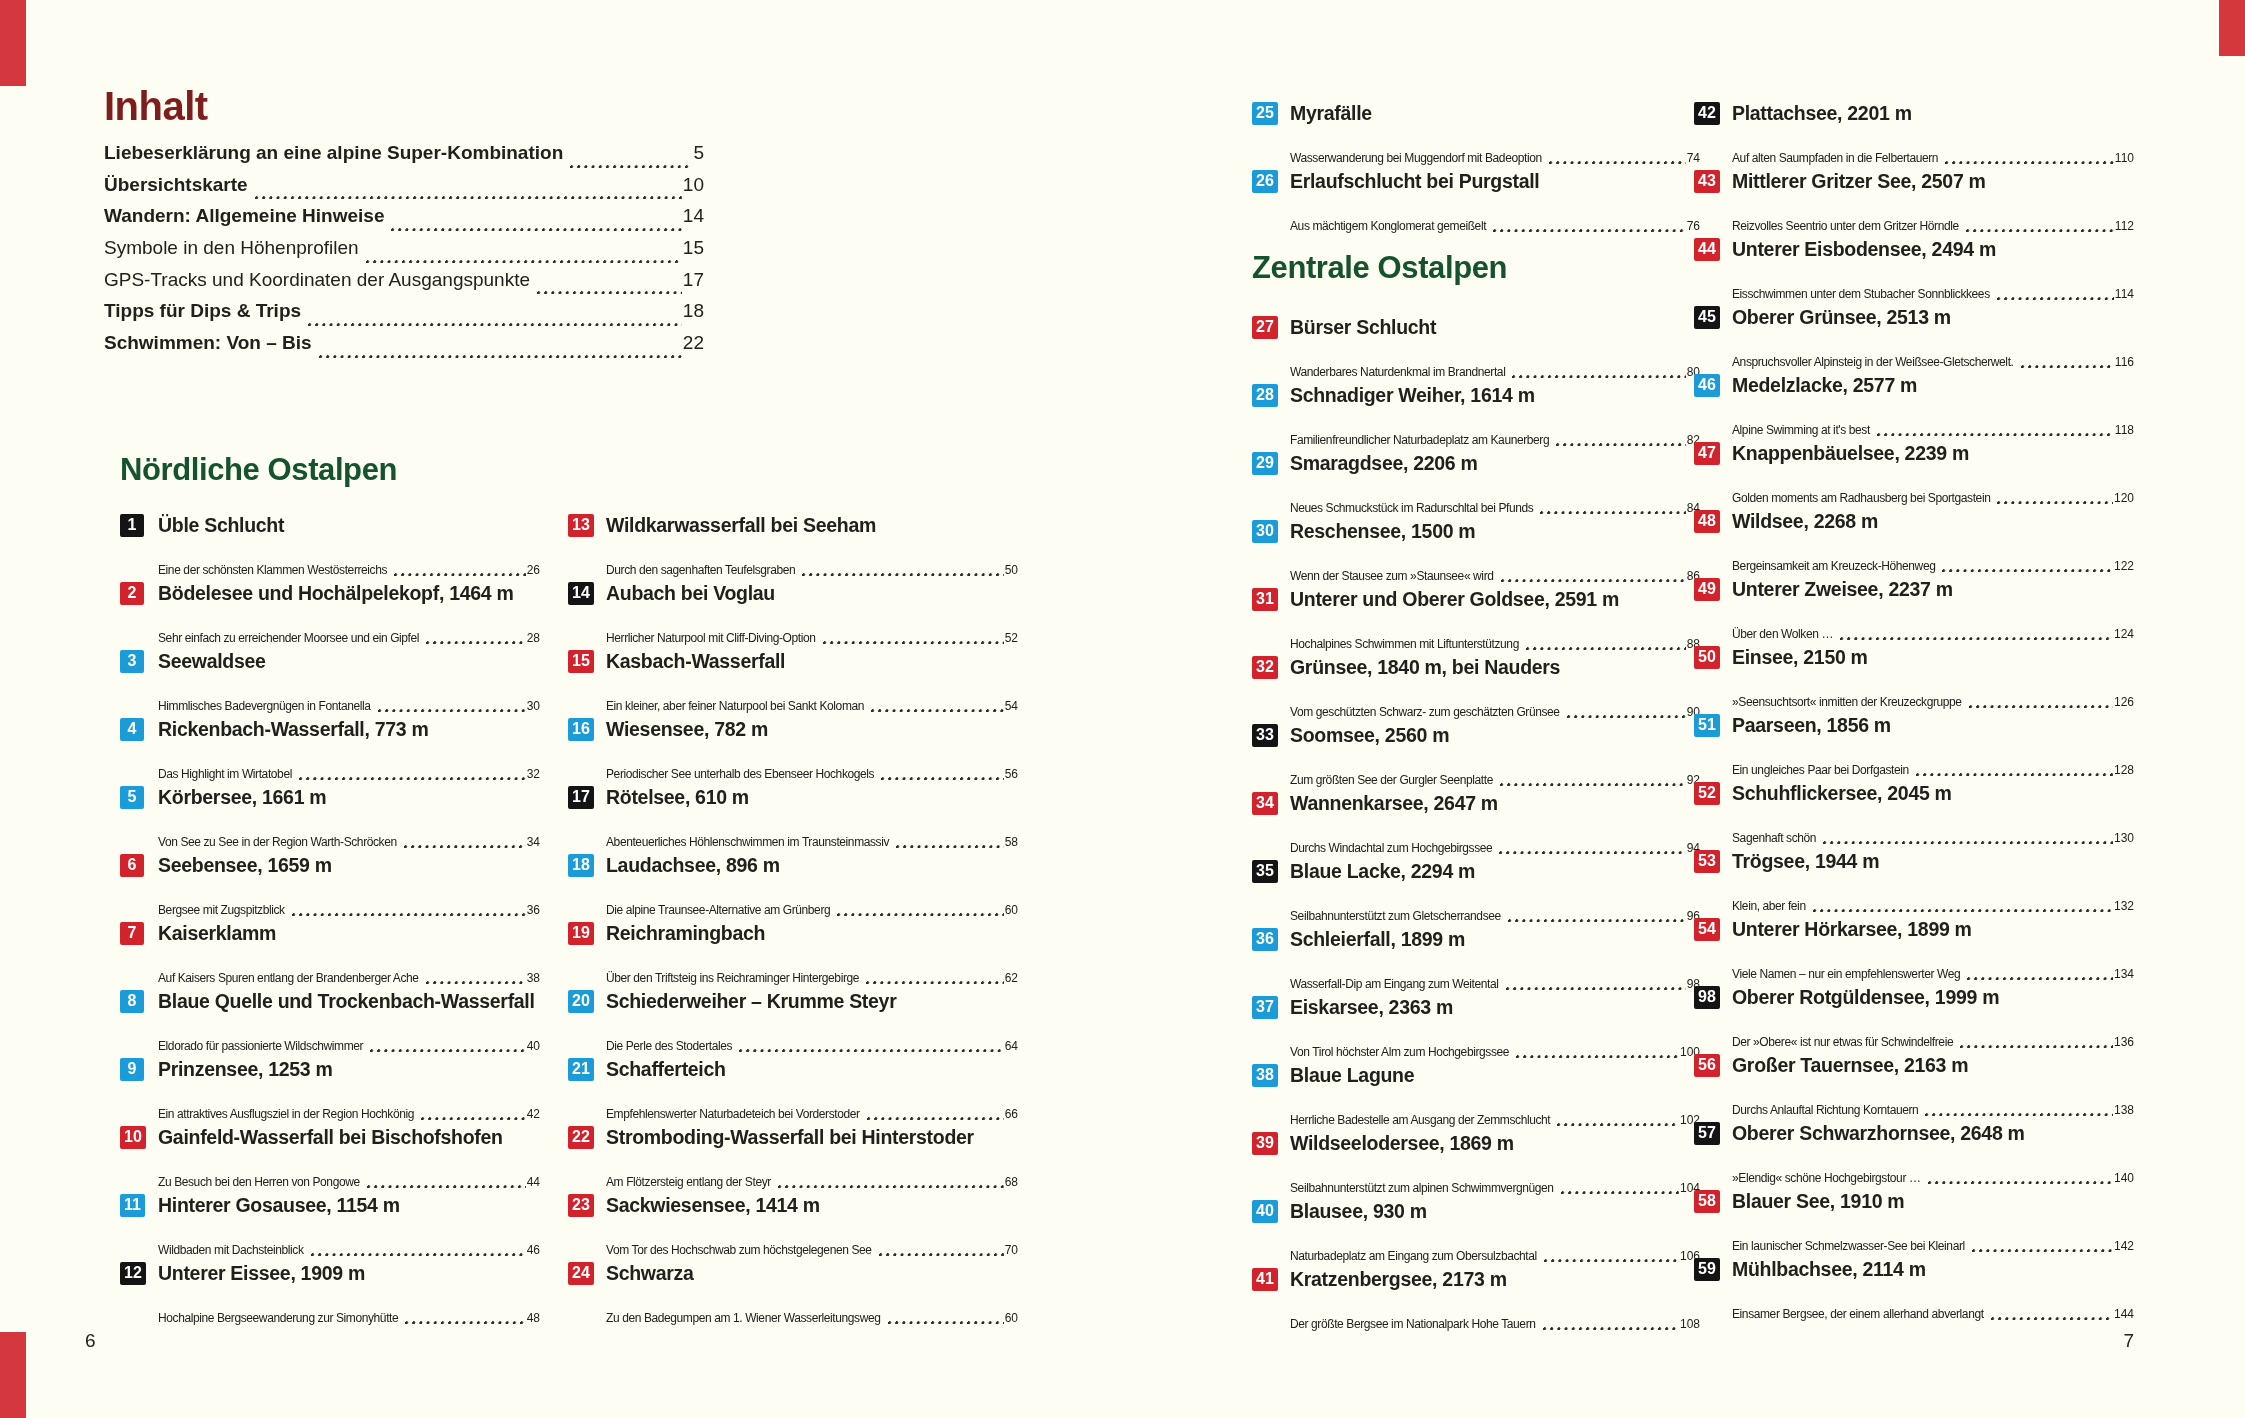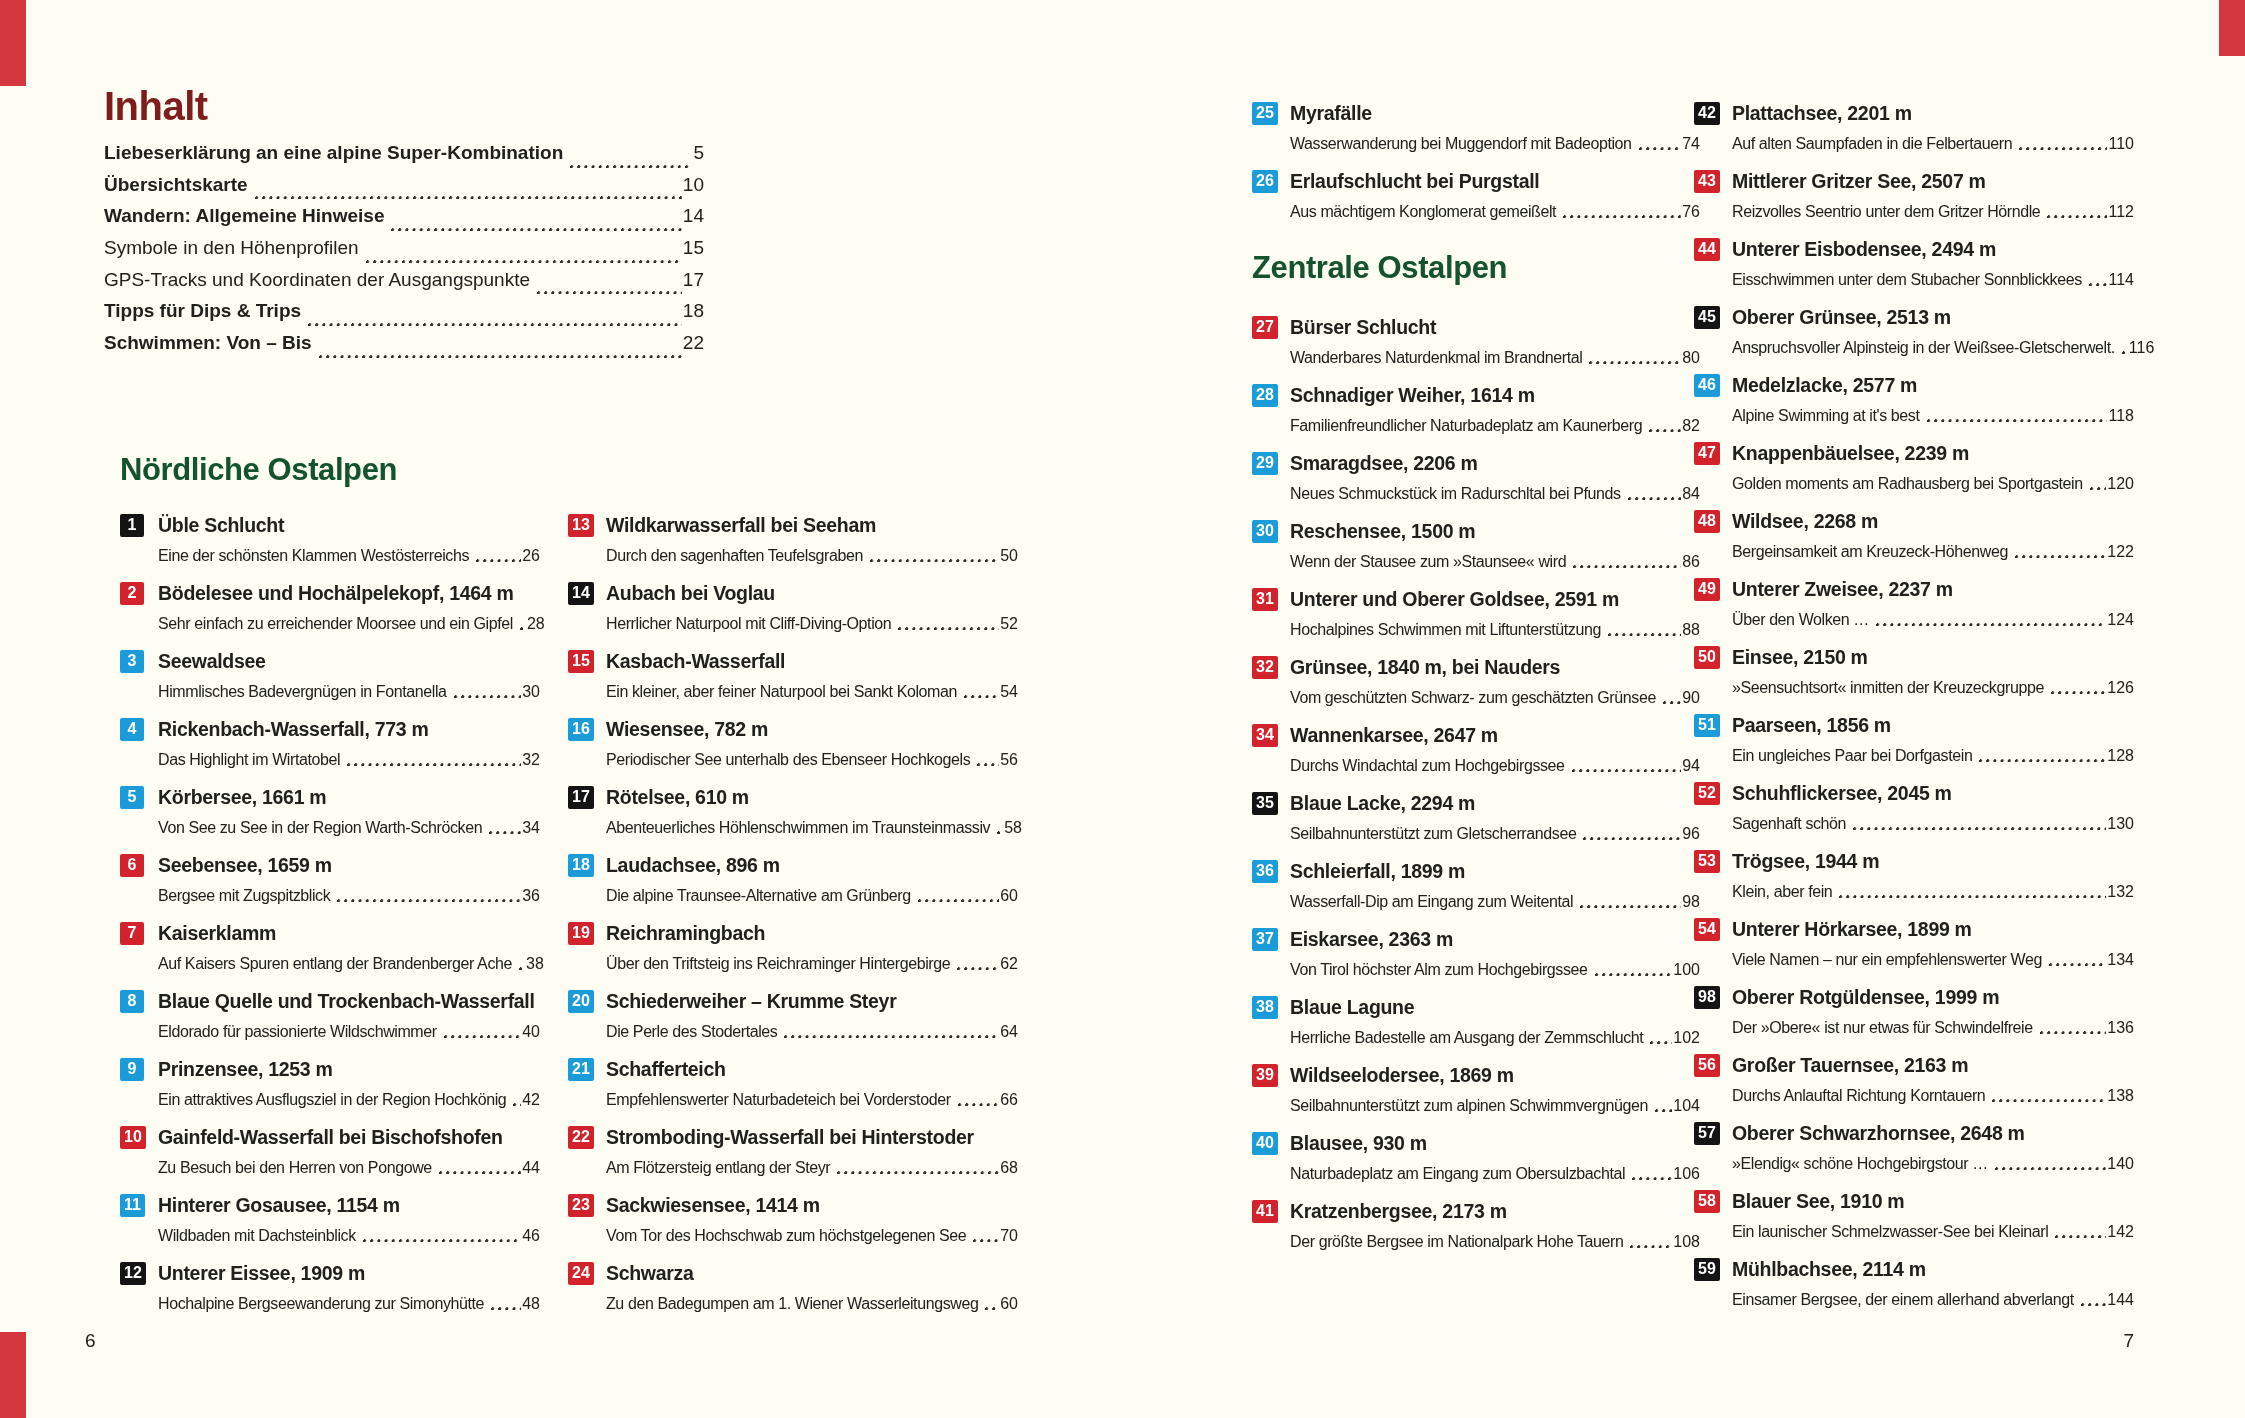--- a/index.html
+++ b/index.html
@@ -58,22 +58,22 @@
     height:23px; min-width:24px; padding:0 4px;
     border-radius:2px;
     color:#fff; font-size:16px; font-weight:bold; letter-spacing:0;
   }
   .b-black { background:#141414; }
   .b-red   { background:#d2222b; }
   .b-blue  { background:#1b9cd8; }
   .entry-title { font-size:19.5px; font-weight:bold; letter-spacing:-0.3px; }
   .entry-sub {
     display:flex; align-items:baseline;
-    margin-left:38px; margin-top:7px; line-height:22px;
-    font-size:16px; letter-spacing:-0.4px; white-space:nowrap;
+    margin-left:38px; margin-top:21px; line-height:22px;
+    font-size:12px; letter-spacing:-0.4px; white-space:nowrap;
   }
   .entry-sub .desc { flex:0 0 auto; }
   .entry-sub .pg { letter-spacing:0; }
 
   .folio { position:absolute; top:1330px; font-size:19px; }
   #pn-left { left:85px; }
   #pn-right { left:1694px; width:440px; text-align:right; }
 </style>
 </head>
 <body>
@@ -549,20 +549,33 @@
       </div>
       <div class="entry-sub">
         <span class="desc">Vom geschützten Schwarz- zum geschätzten Grünsee</span>
         <span class="dots"></span>
         <span class="pg">90</span>
       </div>
     </div>
     <div class="entry">
       <div class="entry-head">
         <span class="badge-cell">
+          <span class="badge b-black">33</span>
+        </span>
+        <span class="entry-title">Soomsee, 2560 m</span>
+      </div>
+      <div class="entry-sub">
+        <span class="desc">Zum größten See der Gurgler Seenplatte</span>
+        <span class="dots"></span>
+        <span class="pg">92</span>
+      </div>
+    </div>
+    <div class="entry">
+      <div class="entry-head">
+        <span class="badge-cell">
           <span class="badge b-red">34</span>
         </span>
         <span class="entry-title">Wannenkarsee, 2647 m</span>
       </div>
       <div class="entry-sub">
         <span class="desc">Durchs Windachtal zum Hochgebirgssee</span>
         <span class="dots"></span>
         <span class="pg">94</span>
       </div>
     </div>

